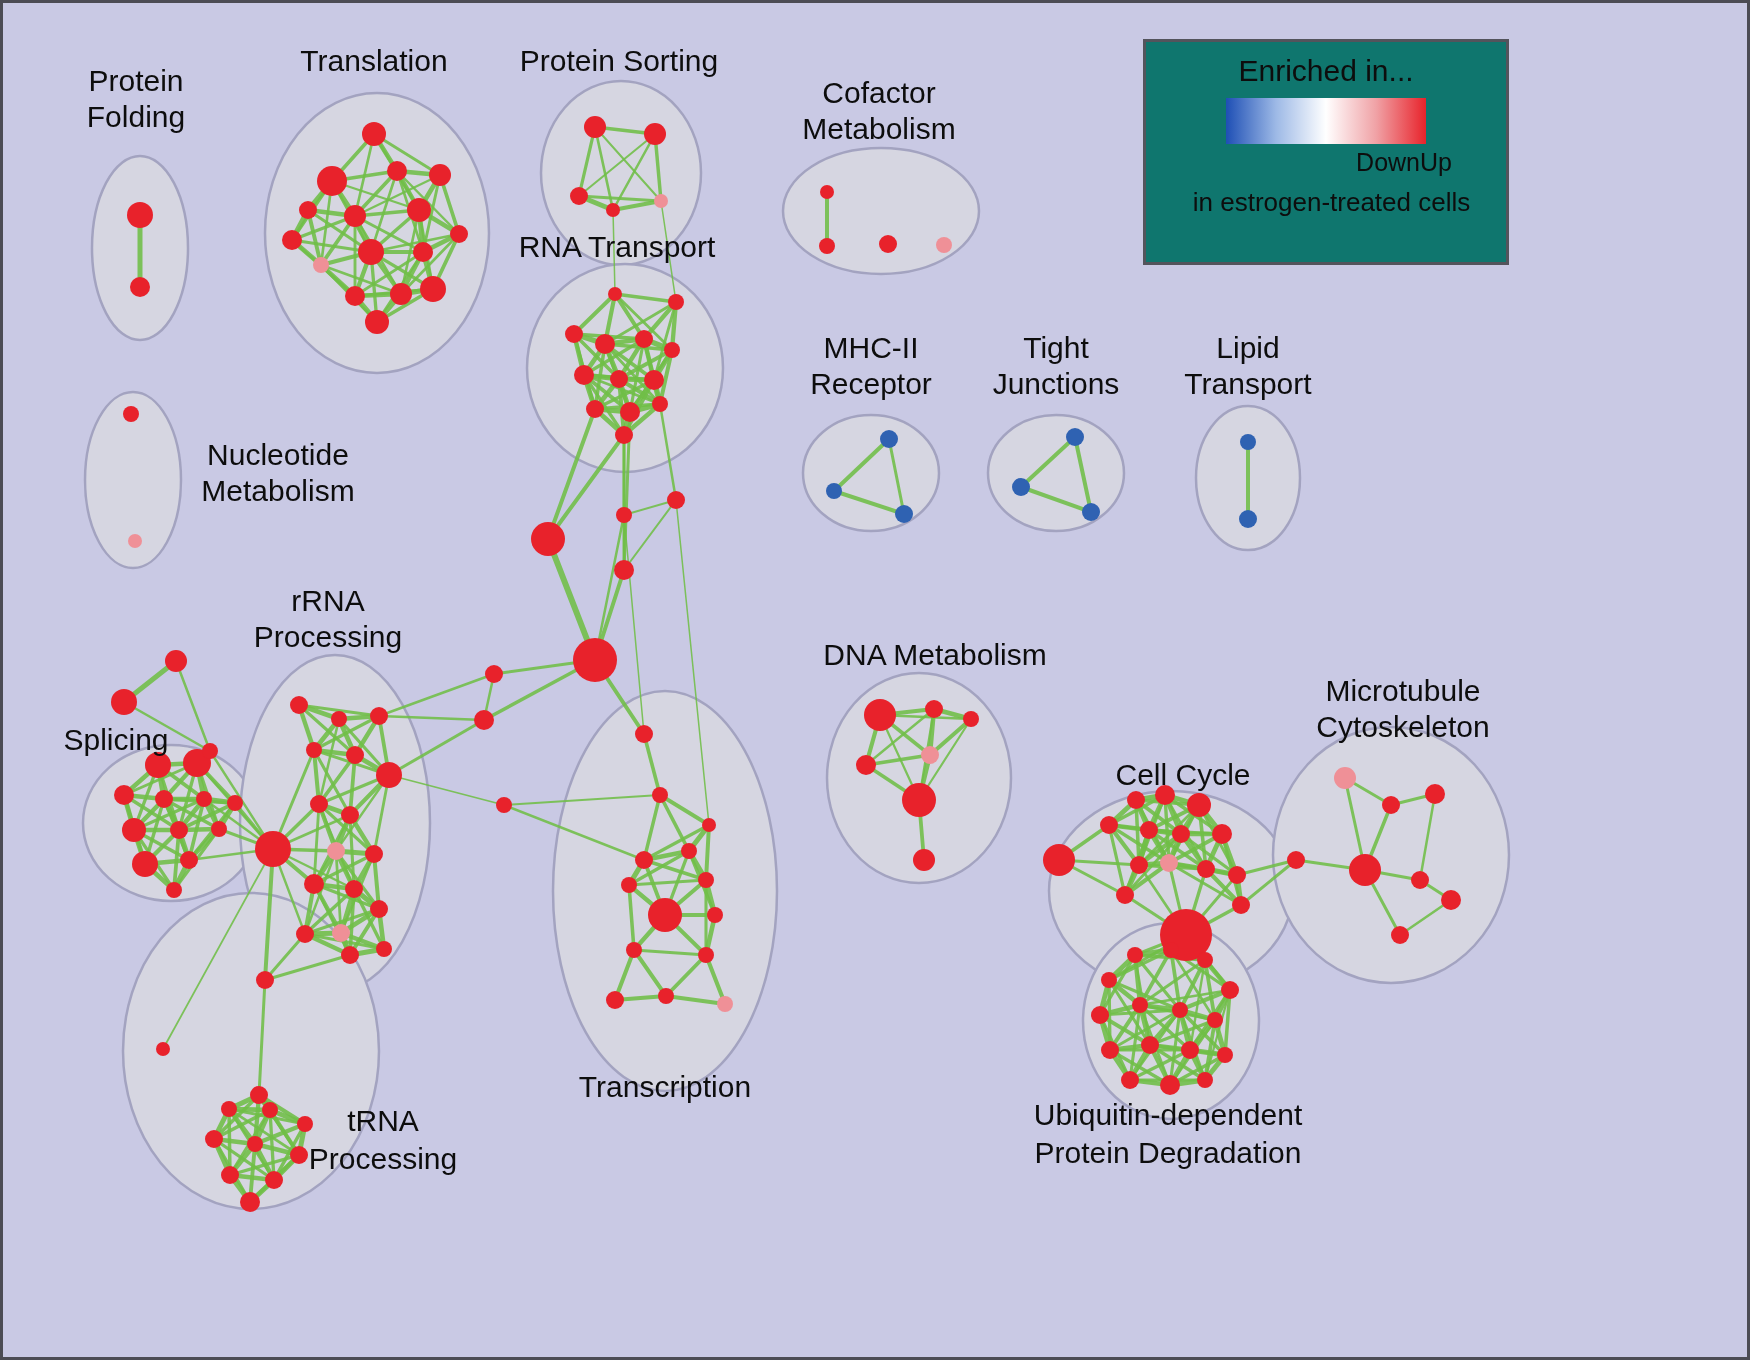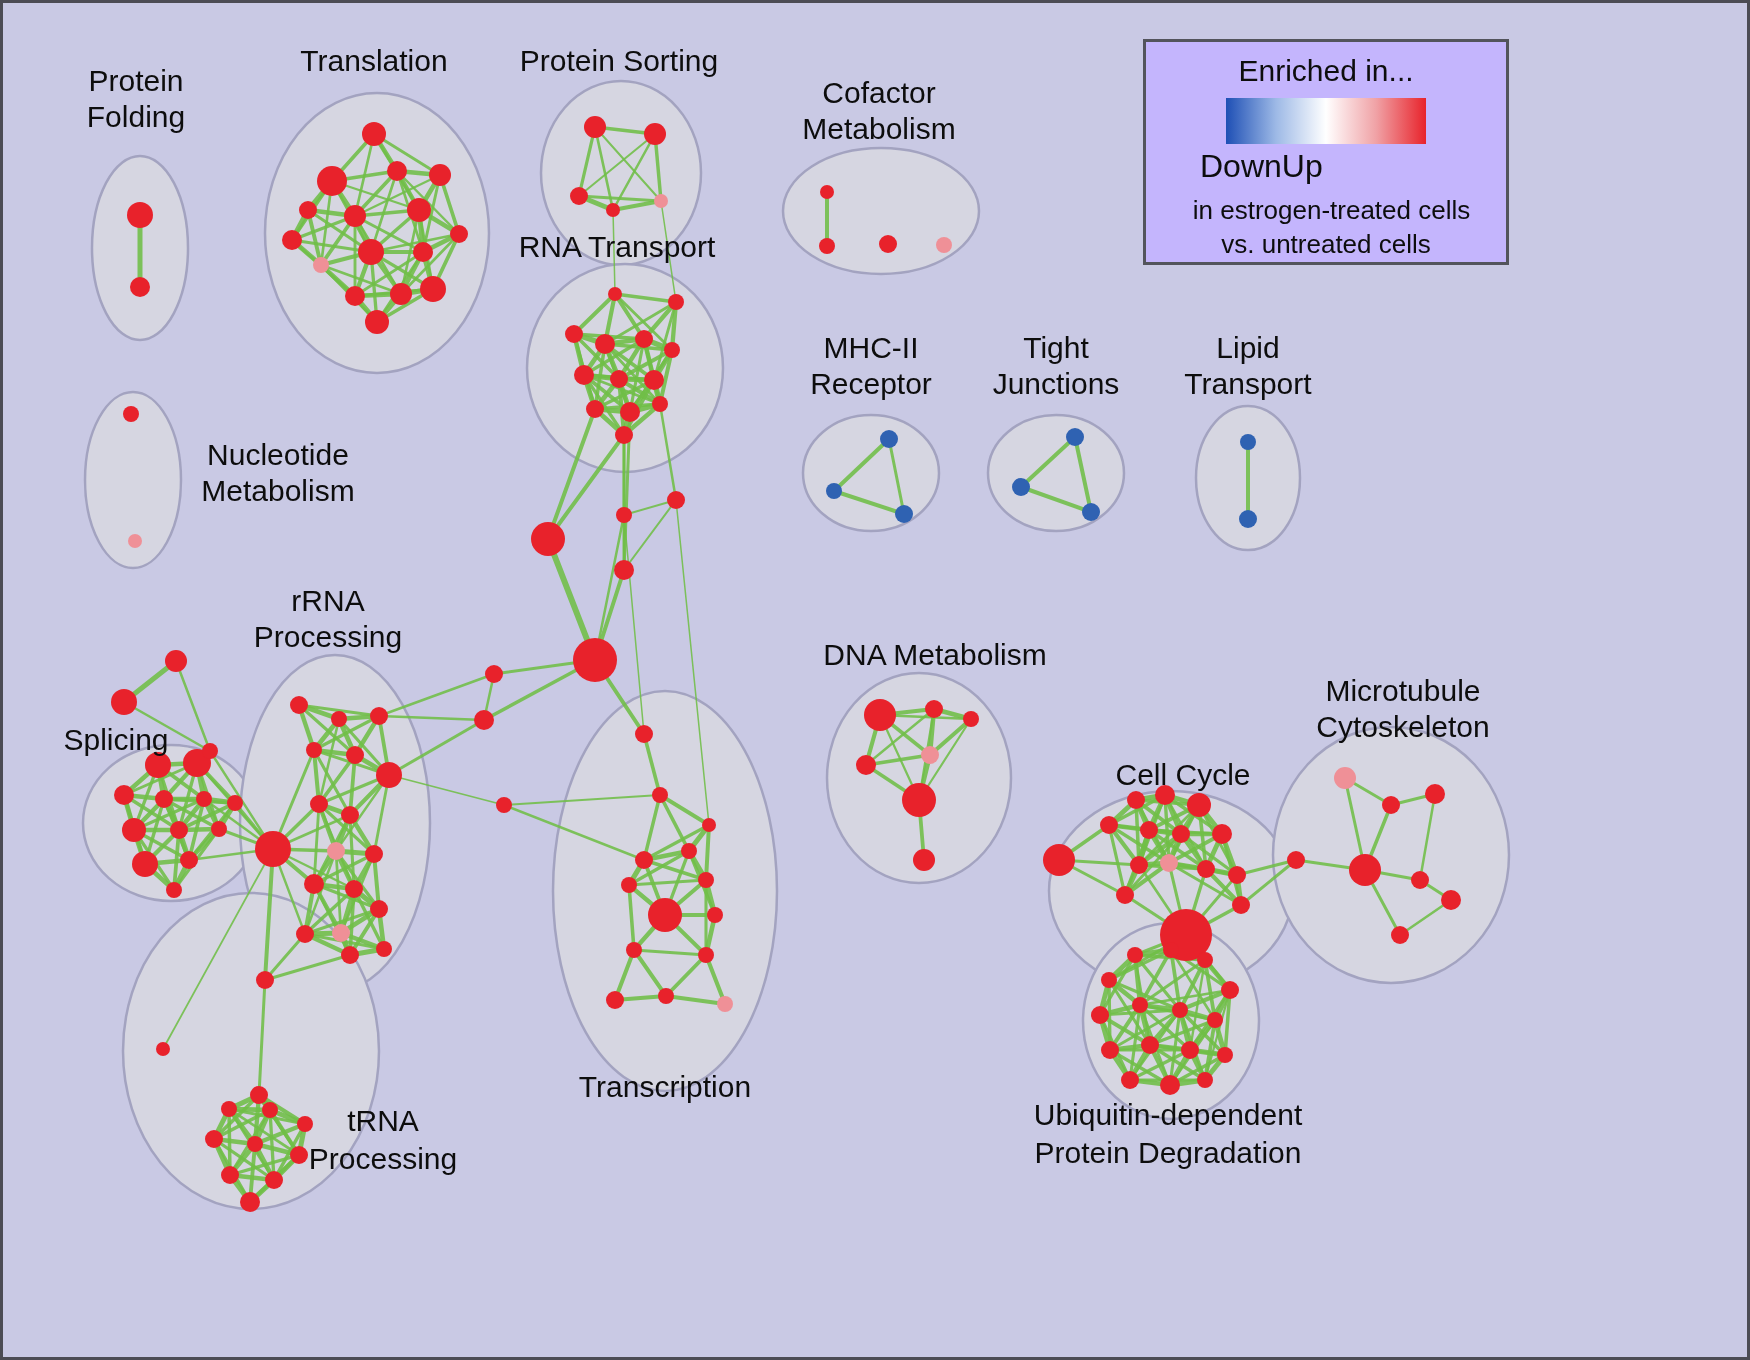--- a/index.html
+++ b/index.html
@@ -10,32 +10,32 @@
     border:3px solid #4c4c54;
     box-sizing:border-box;
     overflow:hidden;
     font-family:"Liberation Sans", sans-serif;
   }
   #network-svg { position:absolute; left:0; top:0; }
   .cluster-label { font:30px "Liberation Sans", sans-serif; fill:#0d0d0d; }
   .legend {
     position:absolute; left:1140px; top:36px;
     width:366px; height:226px;
-    background:#c4b5fd;
+    background:#0f766e;
     border:3px solid #53545c;
     box-sizing:border-box;
     text-align:center;
     color:#0d0d0d;
   }
   .legend-title { margin-top:12px; font-size:30px; }
   .legend-bar { width:200px; height:46px; margin:10px auto 4px auto; }
   .legend-updown {
     width:252px; margin:0 auto;
-    display:flex; justify-content:flex-start;
-    font-size:32px;
+    display:flex; justify-content:flex-end;
+    font-size:25px;
   }
   .legend-caption { font-size:26px; line-height:34px; }
   .legend-caption.first { margin-top:8px;padding-left:11px; }
 </style>
 </head>
 <body>
 
 <div id="figure">
   <svg id="network-svg" width="1750" height="1360" viewBox="0 0 1750 1360">
       <ellipse cx="137" cy="245" rx="48" ry="92" fill="#d6d6e1" stroke="#a3a3c0" stroke-width="2.5"></ellipse>
@@ -775,15 +775,14 @@
     </svg>
 
   <div class="legend">
     <div class="legend-title">Enriched in...</div>
     <div class="legend-bar" id="legend-bar" style="background: linear-gradient(to right, rgb(30, 79, 181), rgb(157, 185, 230), rgb(255, 255, 255), rgb(240, 162, 166), rgb(232, 35, 43));"></div>
     <div class="legend-updown">
       <span>Down</span>
       <span>Up</span>
     </div>
     <div class="legend-caption first">in estrogen-treated cells</div>
-    <div class="legend-caption">vs. untreated cells</div>
   </div>
 </div>
 
 </body></html>

